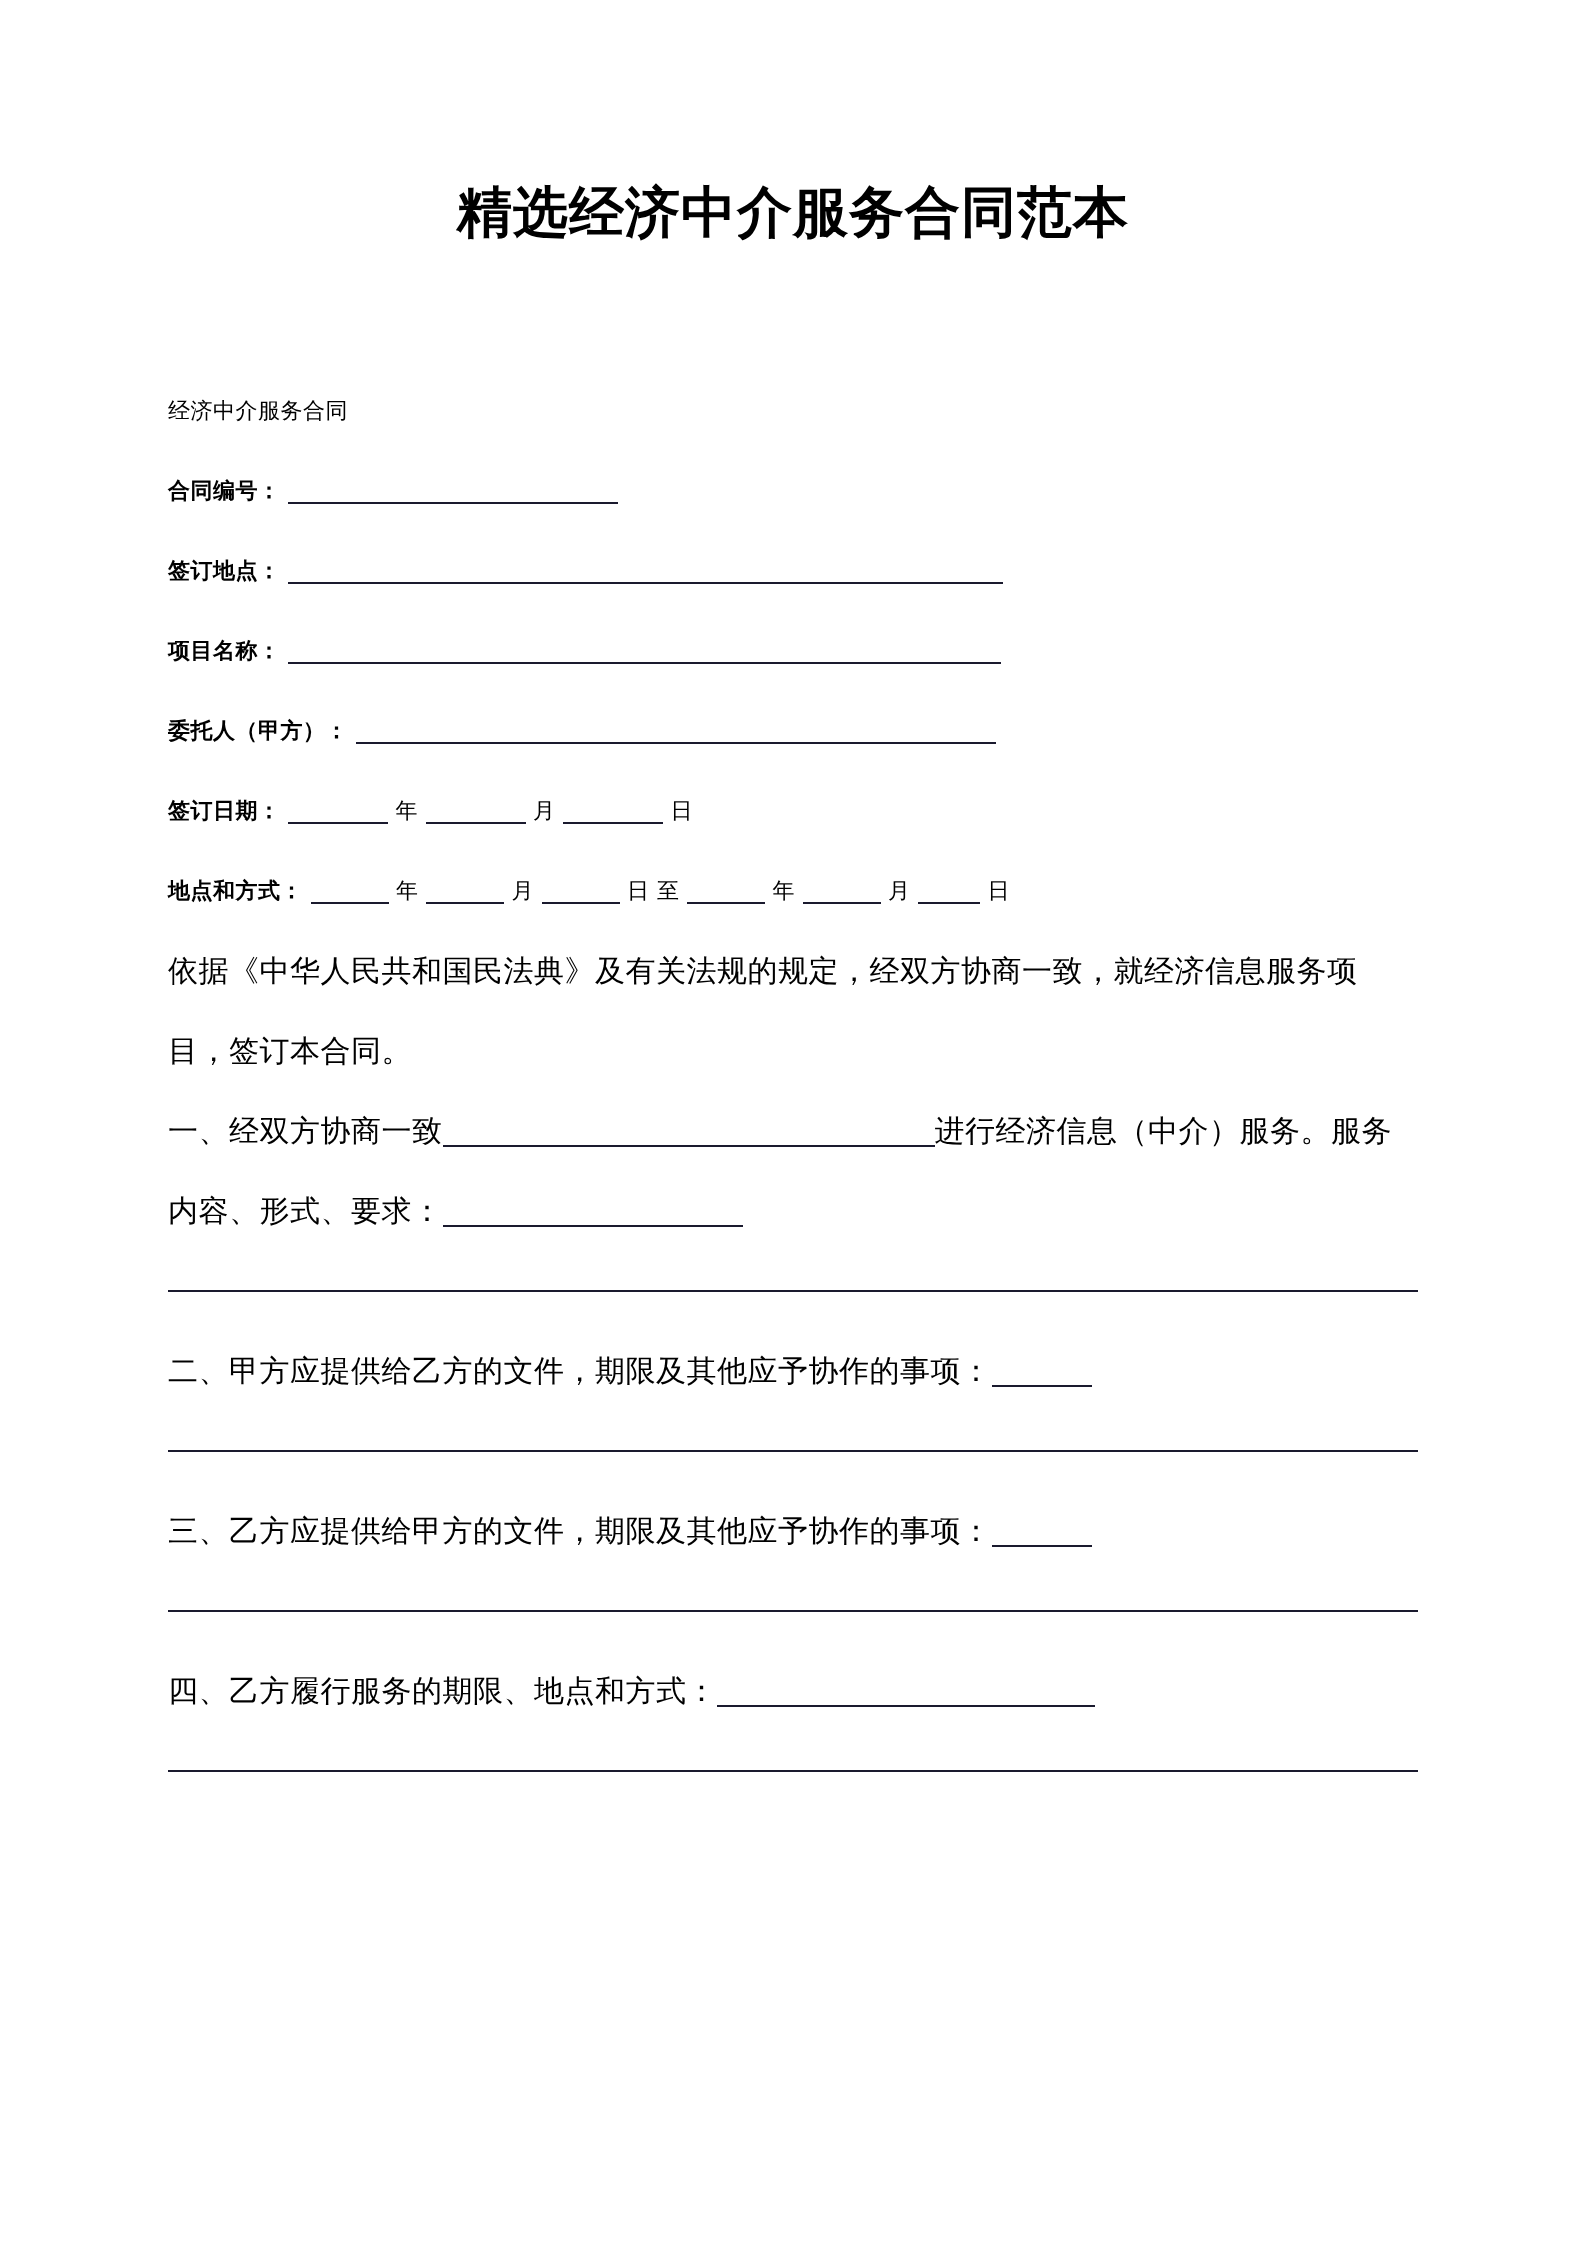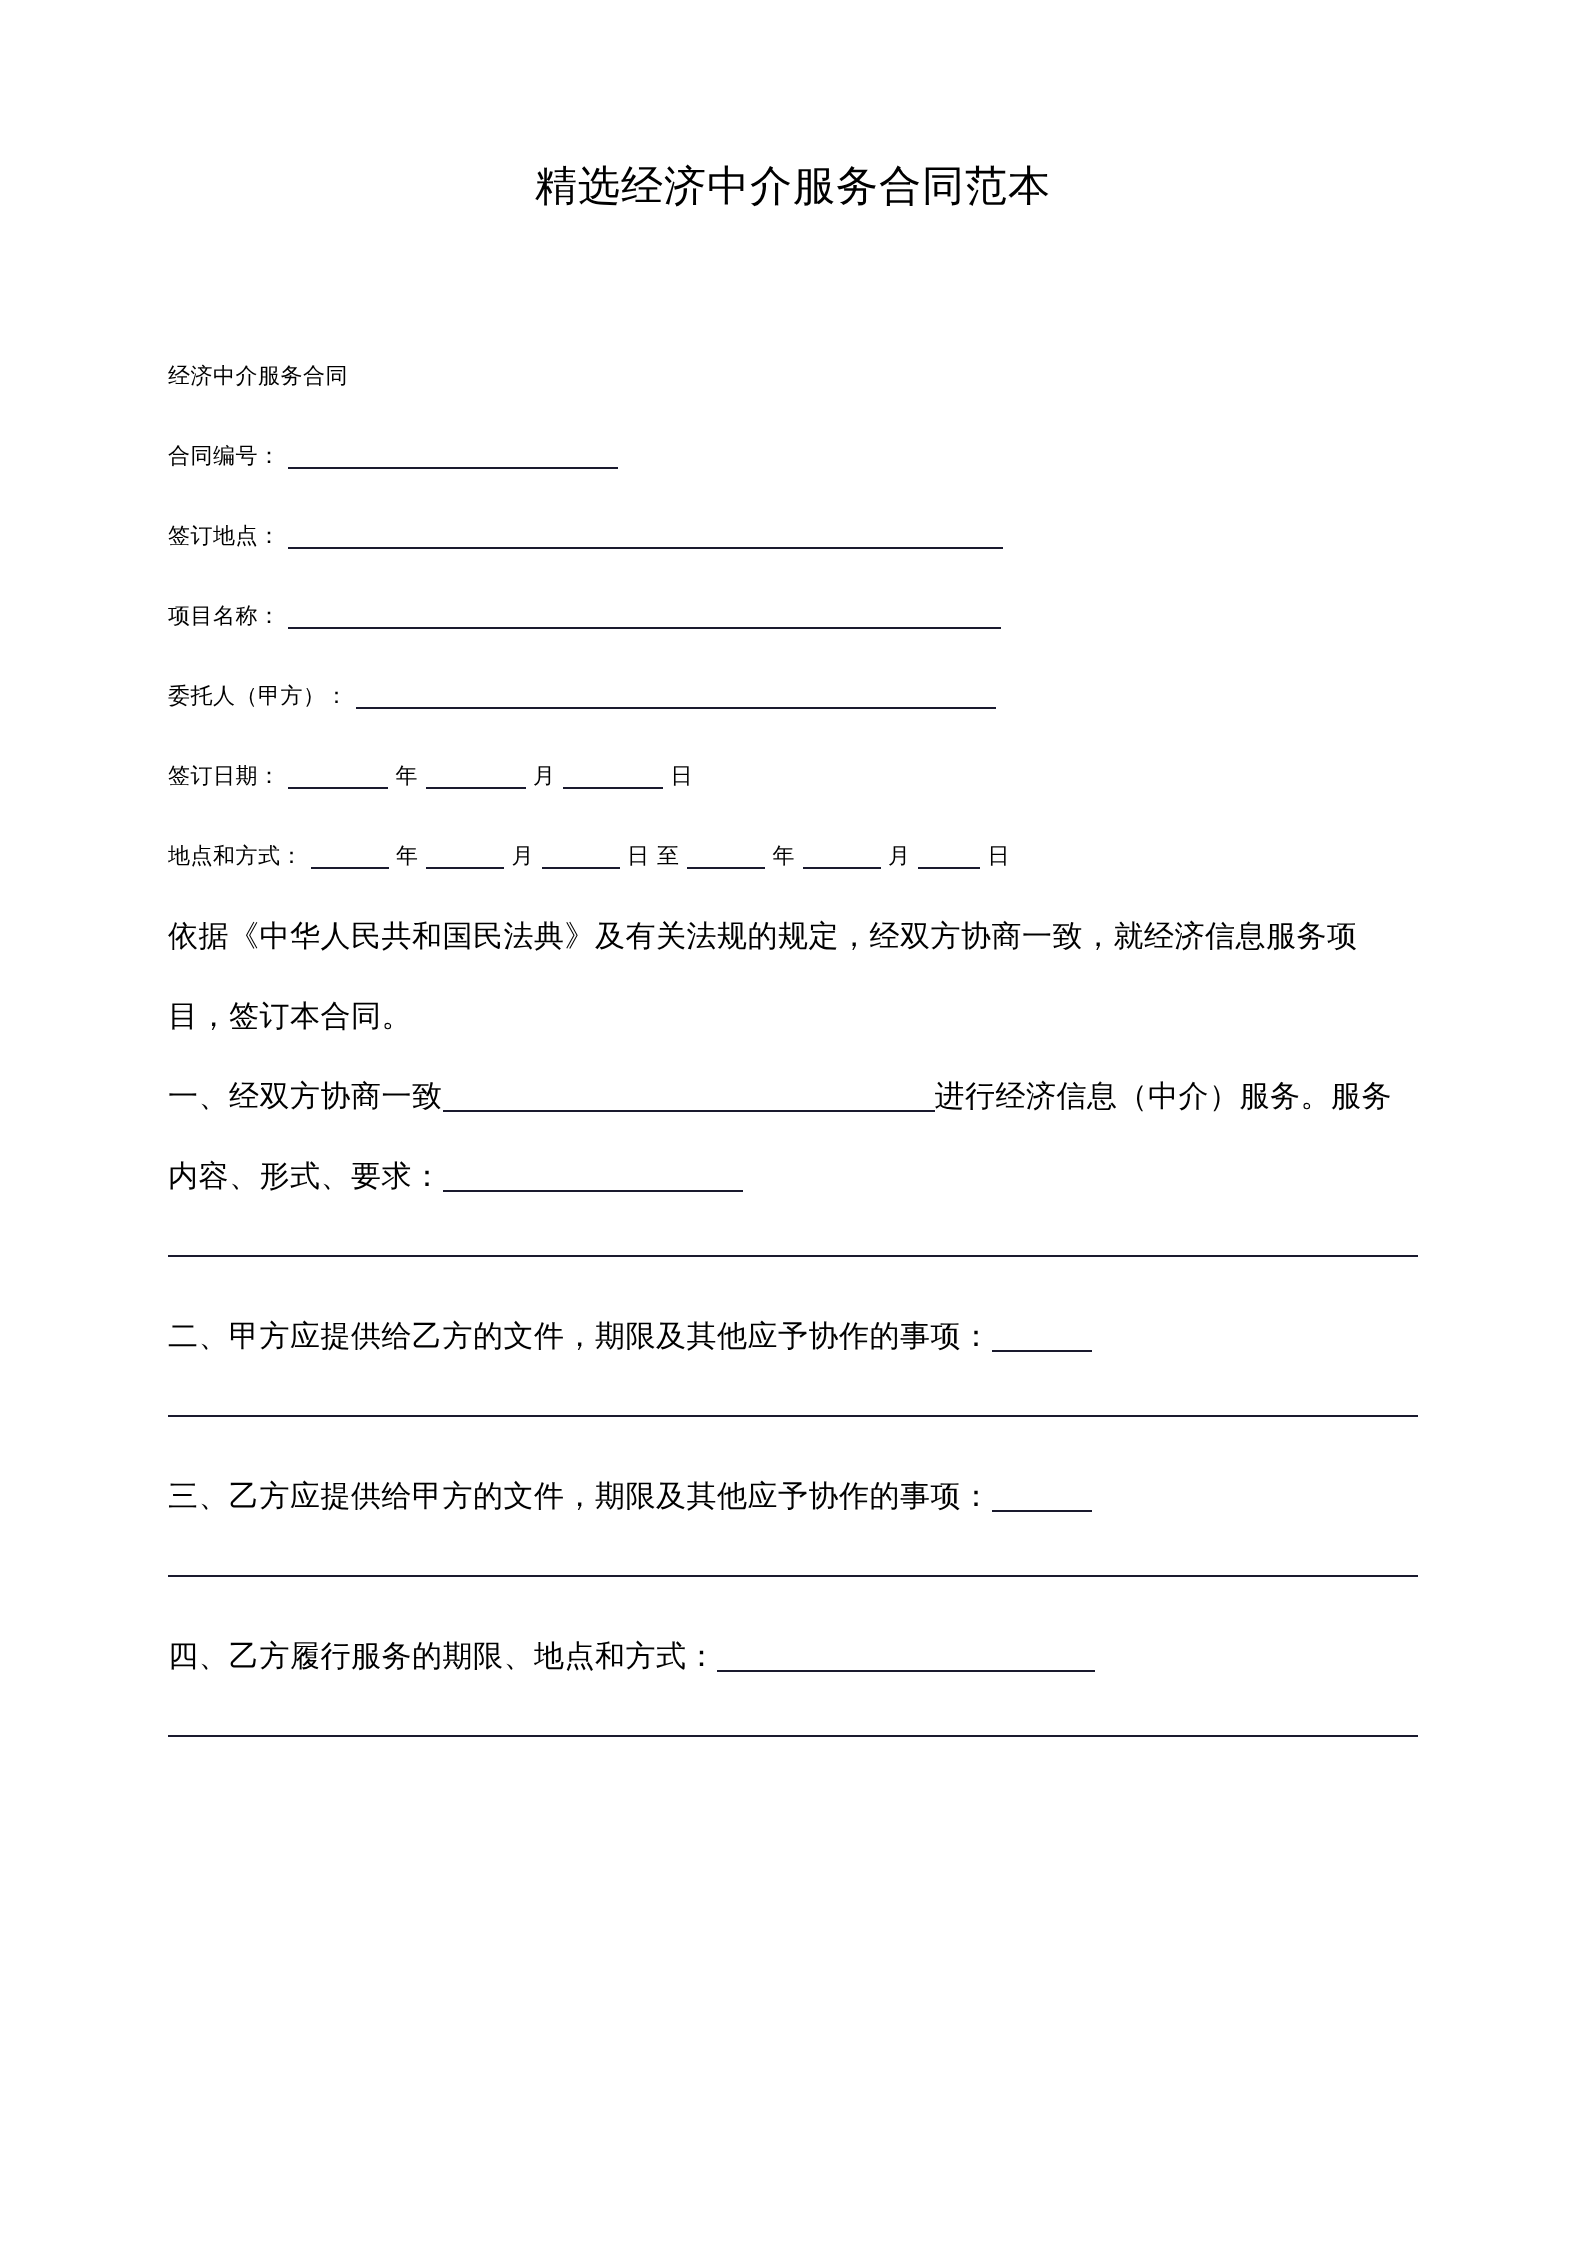--- a/index.html
+++ b/index.html
@@ -15,37 +15,38 @@
     position: relative;
     width: 1586px;
     height: 2244px;
     background: #ffffff;
     box-sizing: border-box;
     padding: 130px 168px 0 168px;
     overflow: hidden;
   }
   .doc-title {
     text-align: center;
-    font-size: 42px;
-    font-weight: normal;
+    font-size: 55px;
+    font-weight: bold;
     letter-spacing: 1px;
-    margin: 27px 0 0 0;
+    margin: 44px 0 0 0;
     line-height: 1.4;
   }
   .body-block {
     margin-top: 120px;
   }
   .line {
     font-size: 22px;
     line-height: 80px;
     white-space: nowrap;
     letter-spacing: 0.5px;
   }
   .label {
     display: inline;
+    font-weight: bold;
   }
   
   .fill {
     display: inline-block;
     border-bottom: 2px solid #1a1a2e;
     height: 30px;
     vertical-align: -6px;
   }
   .fill-dark {
     border-bottom: 2px solid #241f3b;

